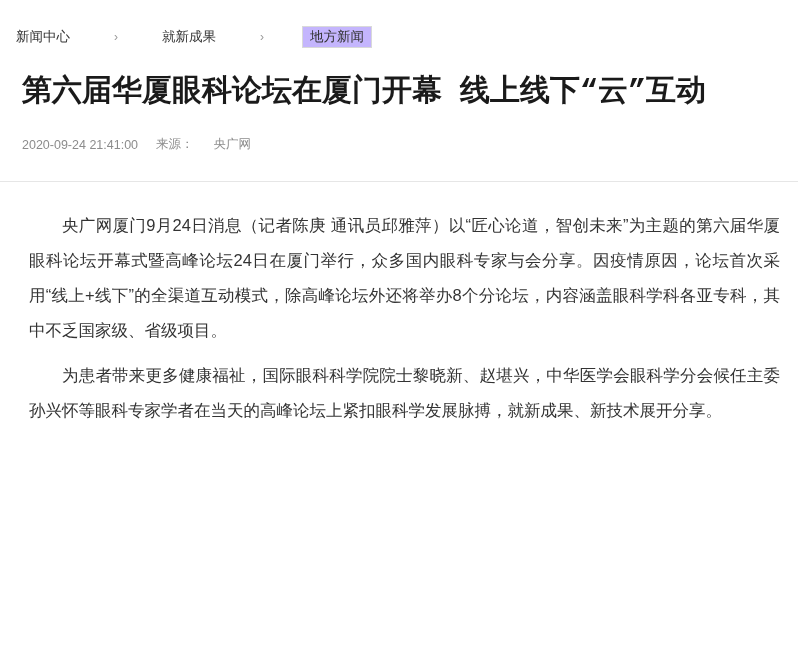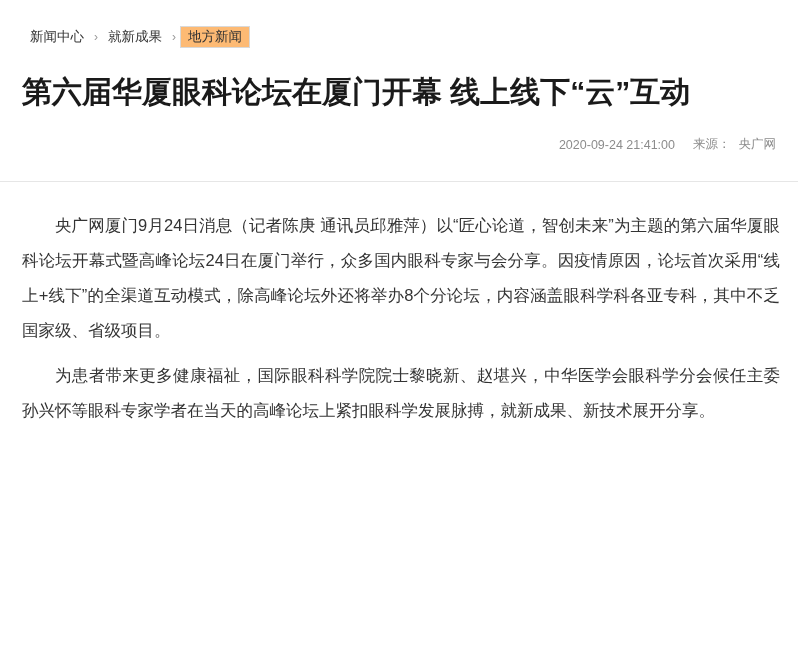--- a/index.html
+++ b/index.html
@@ -16,90 +16,90 @@
   }
   .page {
     position: relative;
     width: 798px;
     height: 672px;
     background: #ffffff;
   }
 
   
   .breadcrumb {
-    padding: 26px 0 0 24px;
+    padding: 26px 0 0 10px;
     display: flex;
     align-items: center;
     font-size: 13.5px;
     color: #333333;
     height: 22px;
+    gap: 34px;
   }
   .crumb {
     display: inline-block;
     padding: 2px 6px;
     line-height: 18px;
     color: #333333;
     text-decoration: none;
     white-space: nowrap;
   }
   .crumb.active {
     border: 1px solid #d9d9d9;
-    background: #fdba74;
+    background: #c4b5fd;
     padding: 1px 7px;
   }
   .crumb-sep {
     display: inline-block;
     margin: 0 4px;
     color: #9a9a9a;
     font-size: 12px;
   }
 
   
   .headline {
     margin: 22px 22px 0 22px;
     font-size: 30px;
     line-height: 44px;
     font-weight: bold;
     color: #1a1a1a;
     letter-spacing: 0px;
-    font-family: Liberation Sans, sans-serif;
+    font-family: Liberation Mono, monospace;
   }
 
   
   .meta {
     margin: 22px 22px 0 22px;
     font-size: 12.5px;
     color: #8c8c8c;
     display: flex;
     align-items: center;
-    justify-content: flex-end;
   }
   .meta .date { margin-right: 18px; }
-  .meta .source-label { margin-right: 4px; }
-  .meta .source-name { margin-left: 4px; }
+  .meta .source-label { margin-right: 10px; }
+  .meta .source-name { margin-left: 10px; }
 
   
   .divider {
     margin: 28px 0 0 0;
     border: 0;
     border-top: 1px solid #e6e6e6;
     height: 0;
     width: 100%;
   }
 
   
   .article {
     margin: 26px 18px 0 18px;
     font-size: 16.5px;
     line-height: 35px;
     color: #333333;
     text-align: justify;
   }
   .article p {
-    margin: 0 0 10px 4px;
+    margin: 0 0 10px 11px;
     text-indent: 2em;
   }
 </style>
 </head>
 <body>
 
 <div class="page">
 
   <nav class="breadcrumb">
     <a class="crumb" href="#">新闻中心</a>

